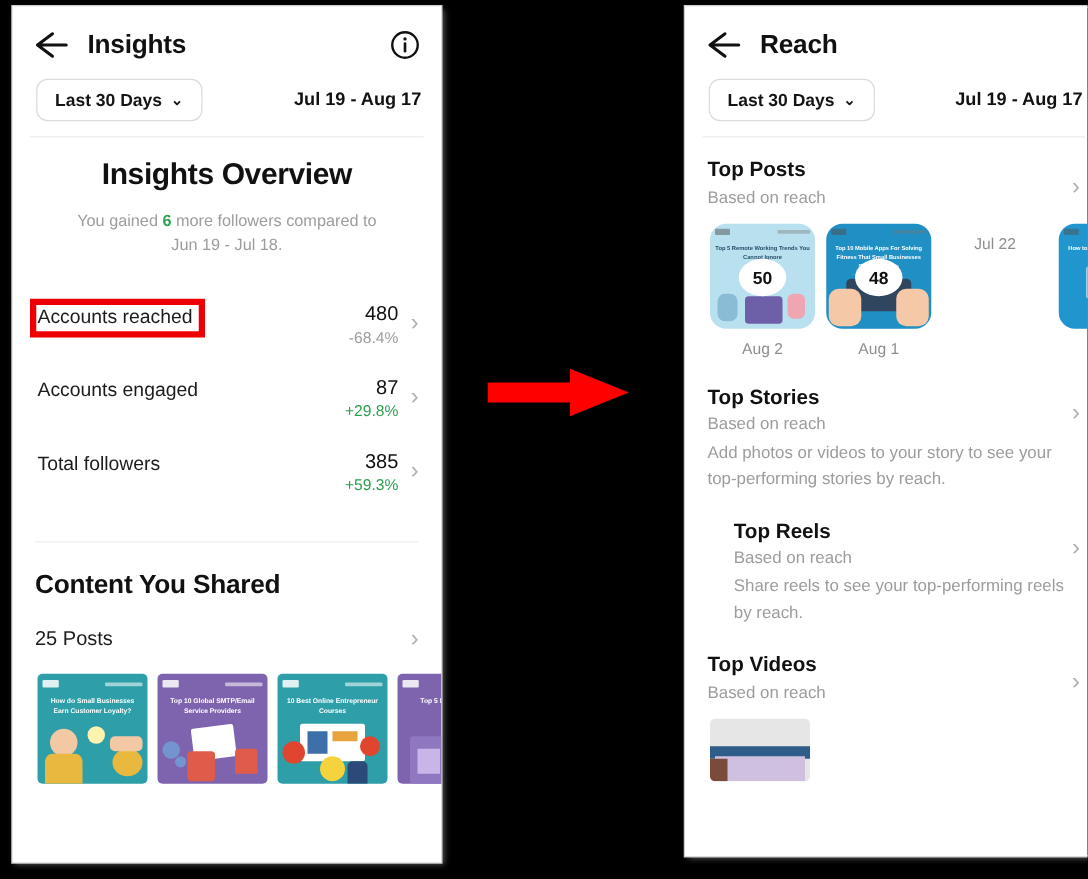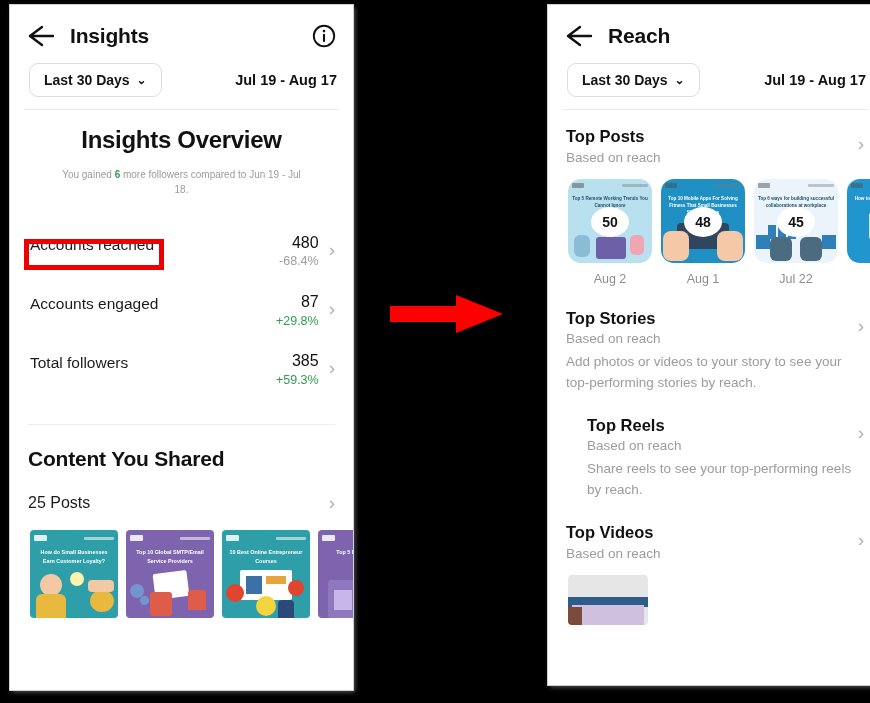--- a/index.html
+++ b/index.html
@@ -37,21 +37,21 @@
   .drange{margin-left:auto;font-size:14.5px;font-weight:bold;color:#111;}
 
   .hr{height:1px;background:#ececec;margin:0 14px;}
 
   
   .ovr-title{
     text-align:center;font-size:24px;font-weight:bold;color:#111;
     margin:16px 0 14px 0;letter-spacing:-.3px;
   }
   .ovr-sub{
-    text-align:center;font-size:10px;color:#9c9c9c;line-height:1.45;
+    text-align:center;font-size:13px;color:#9c9c9c;line-height:1.45;
     padding:0 48px;margin-bottom:26px;
   }
   .ovr-sub b{color:#2e9e4f;font-weight:bold;}
 
   .metric{
     display:flex;align-items:flex-start;padding:11px 18px 11px 20px;
     cursor:pointer;position:relative;
   }
   .metric-name{font-size:15.5px;color:#1c1c1c;padding-top:2px;}
   .metric-right{margin-left:auto;text-align:right;display:flex;align-items:flex-start;gap:10px;}
@@ -85,21 +85,21 @@
   .thumb .art{position:absolute;left:0;right:0;bottom:0;height:52px;}
   .t-teal{background:#2e9fa8;}
   .t-purple{background:#7e64ae;}
 
   
   .blob{position:absolute;border-radius:50%;}
   .rect{position:absolute;}
 
   
   .sec{padding:16px 18px 0 18px;}
-  .sec-head{display:flex;align-items:flex-start;cursor:pointer;}
+  .sec-head{display:flex;align-items:center;cursor:pointer;}
   .sec-h1{font-size:16.5px;font-weight:bold;color:#111;line-height:1.25;}
   .sec-h2{font-size:13.5px;color:#9c9c9c;margin-top:3px;}
   .sec-head .chev-r{margin-left:auto;padding-top:8px;}
   .sec-body{font-size:13.5px;color:#9c9c9c;line-height:1.5;margin-top:6px;}
 
   
   .carousel{display:flex;gap:9px;padding:14px 0 0 20px;}
   .citem{flex:0 0 auto;width:84px;cursor:pointer;}
   .cwrap{position:relative;width:84px;height:84px;border-radius:13px;overflow:hidden;}
   .badge{
@@ -322,33 +322,20 @@
           <div class="ccap light">Top 10 Mobile Apps For Solving Fitness That Small Businesses Shouldn't Miss</div>
           <div class="rect" style="left:16px;bottom:14px;width:52px;height:26px;background:#30455e;border-radius:4px;"></div>
           <div class="blob" style="left:2px;bottom:2px;width:26px;height:30px;background:#f5c9a8;border-radius:8px;"></div>
           <div class="blob" style="right:2px;bottom:2px;width:26px;height:30px;background:#f5c9a8;border-radius:8px;"></div>
           <div class="badge">48</div>
         </div>
         <div class="cdate">Aug 1</div>
       </div>
 
       <div class="citem">
-        <div class="cwrap c-t3">
-          <div class="clogo"></div>
-            <div class="curl"></div>
-          <div class="ccap dark">Top 6 ways for building successful collaborations at workplace</div>
-          <div class="rect" style="left:14px;bottom:24px;width:8px;height:14px;background:#2f80b8;"></div>
-          <div class="rect" style="left:24px;bottom:24px;width:8px;height:20px;background:#2f80b8;"></div>
-          <div class="rect" style="left:34px;bottom:24px;width:8px;height:26px;background:#2f80b8;"></div>
-          <div class="blob" style="left:16px;bottom:2px;width:22px;height:24px;background:#4a6b80;border-radius:6px;"></div>
-          <div class="blob" style="right:16px;bottom:2px;width:22px;height:24px;background:#4a6b80;border-radius:6px;"></div>
-          <div class="rect" style="left:2px;bottom:14px;width:14px;height:14px;background:#2f80b8;"></div>
-          <div class="rect" style="right:2px;bottom:14px;width:14px;height:14px;background:#2f80b8;"></div>
-          <div class="badge">45</div>
-        </div>
         <div class="cdate">Jul 22</div>
       </div>
 
       <div class="citem">
         <div class="cwrap c-t4">
           <div class="clogo"></div>
           <div class="ccap light">How to Create a Business Page for You</div>
           <div class="rect" style="left:22px;top:34px;width:40px;height:26px;background:#cfe4f2;border-radius:2px;"></div>
           <div class="blob" style="left:30px;bottom:6px;width:24px;height:24px;background:#1c4e78;"></div>
           <div class="badge"></div>

